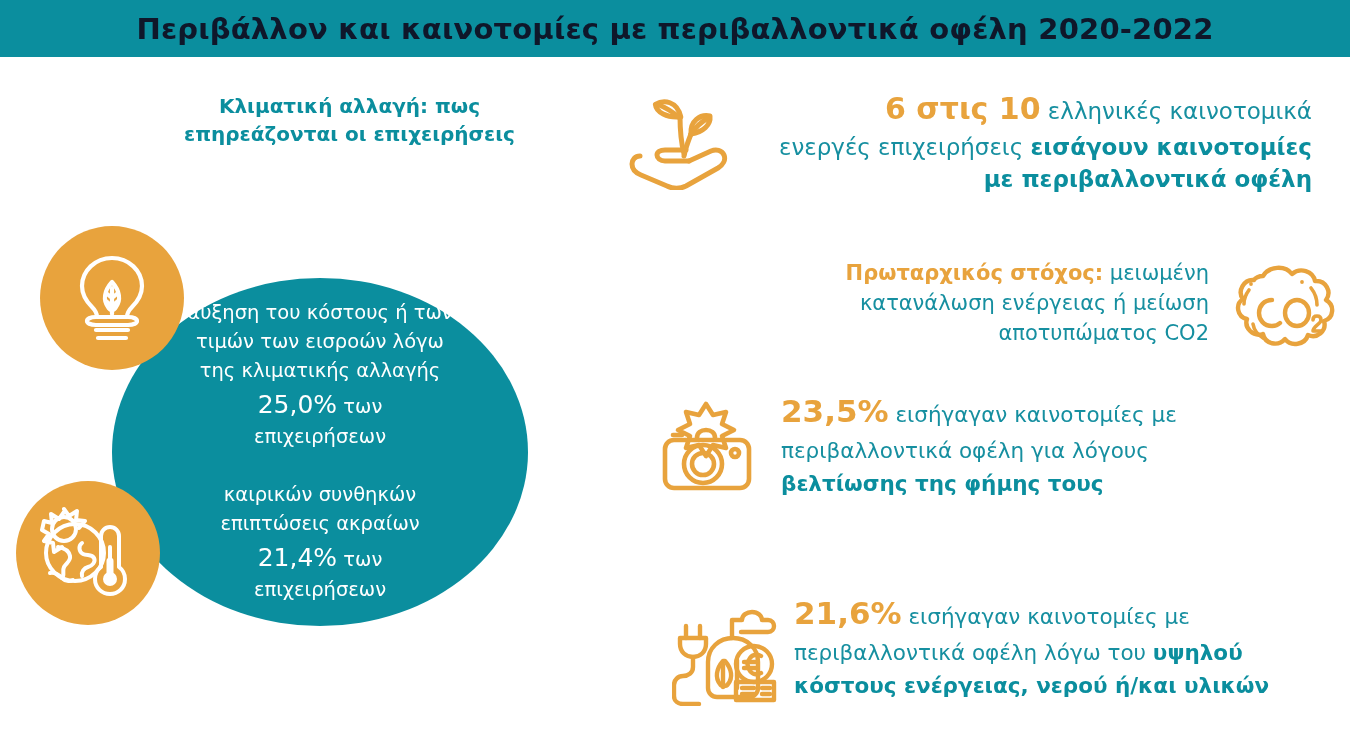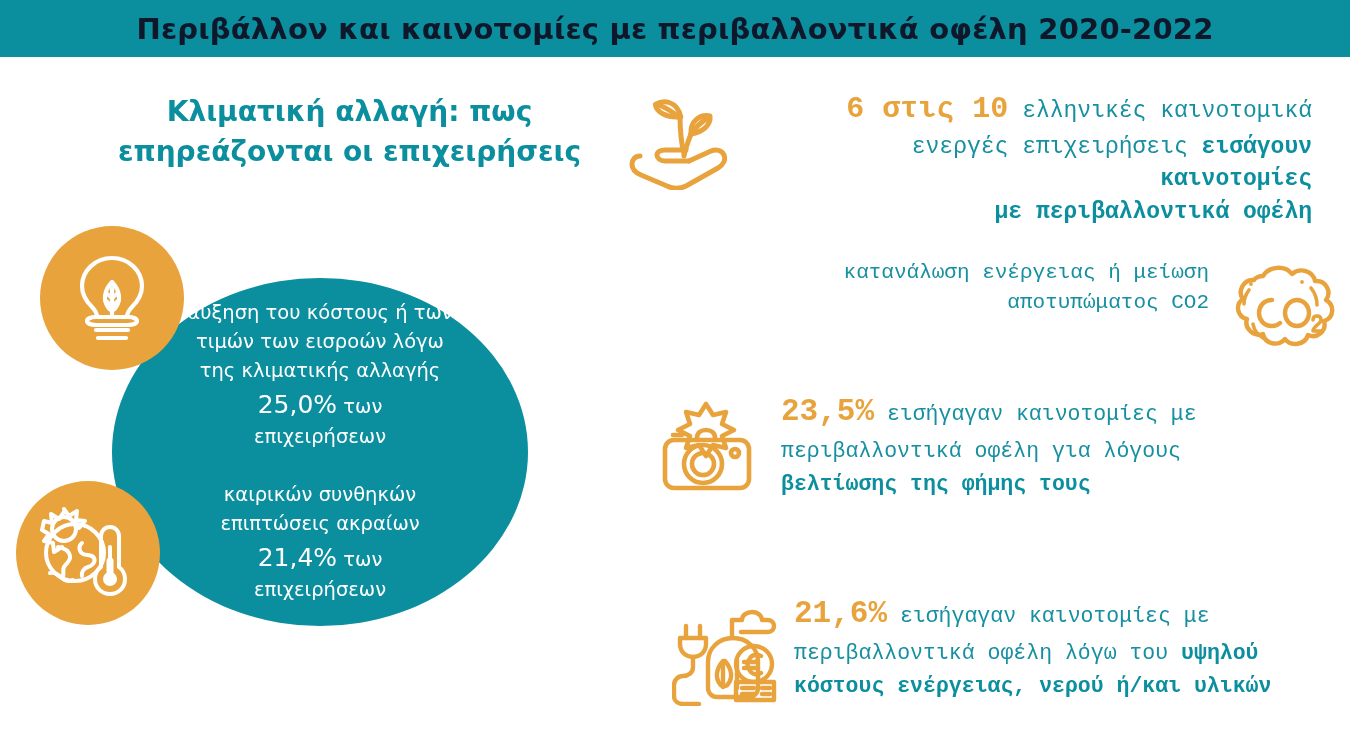--- a/index.html
+++ b/index.html
@@ -20,21 +20,21 @@
     display:flex;align-items:center;justify-content:center;
   }
   .header-title{
     color:#0f172a;font-size:29px;font-weight:bold;letter-spacing:.2px;
     white-space:nowrap;
   }
 
   
   .left-heading{
     position:absolute;left:62px;top:92px;width:575px;
-    text-align:center;color:#0B8E9E;font-size:28px;font-weight:bold;
+    text-align:center;color:#0B8E9E;font-size:20px;font-weight:bold;
     line-height:1.42;
   }
 
   .teal-circle{
     position:absolute;left:112px;top:278px;width:416px;height:348px;
     background:#0B8E9E;border-radius:50%;
     display:flex;flex-direction:column;align-items:center;justify-content:center;
     color:#ffffff;text-align:center;
     box-sizing:border-box;padding:4px 58px;
   }
@@ -46,21 +46,21 @@
   .badge{
     position:absolute;border-radius:50%;background:#E8A33D;
     display:flex;align-items:center;justify-content:center;
   }
   .badge-bulb{left:40px;top:226px;width:144px;height:144px;}
   .badge-weather{left:16px;top:481px;width:144px;height:144px;}
 
   
   .stat{position:absolute;display:flex;align-items:flex-start;}
   .stat-icon{flex:0 0 auto;}
-  .stat-text{color:#0B8E9E;font-family:Liberation Mono, monospace;}
+  .stat-text{color:#0B8E9E;}
 
   .orange{color:#E8A33D;font-weight:bold;}
   .teal-bold{color:#0B8E9E;font-weight:bold;}
   .teal-reg{color:#168FA0;font-weight:normal;}
 
   
   .stat-1{left:628px;top:88px;width:690px;}
   .stat-1 .stat-icon{margin-right:6px;margin-top:6px;}
   .stat-1 .stat-text{
     width:560px;text-align:right;font-size:23px;line-height:1.42;
@@ -176,20 +176,21 @@
     </div>
     <div class="stat-text">
       <div><span class="orange big">6 στις 10</span><span class="teal-reg"> ελληνικές καινοτομικά</span></div>
       <div><span class="teal-reg">ενεργές  επιχειρήσεις </span><span class="teal-bold">εισάγουν καινοτομίες</span></div>
       <div class="teal-bold">με περιβαλλοντικά οφέλη</div>
     </div>
   </div>
 
   <div class="stat stat-2">
     <div class="stat-text">
+      <div><span class="orange">Πρωταρχικός στόχος:</span><span class="teal-reg"> μειωμένη</span></div>
       <div class="teal-reg">κατανάλωση ενέργειας ή μείωση</div>
       <div class="teal-reg">αποτυπώματος CO2</div>
     </div>
     <div class="stat-icon">
       <svg width="108" height="100" viewBox="0 0 108 100">
         <g fill="none" stroke="#E8A33D" stroke-width="4.4" stroke-linecap="round" stroke-linejoin="round">
 
           <path d="M36 14 c6 -10 22 -11 29 -2 c8 -7 21 -3 23 7 c11 -1 17 11 11 19 c9 5 8 18 -2 21 c3 10 -7 18 -16 14 c-3 10 -17 12 -23 4 c-7 8 -20 5 -22 -5 c-10 3 -19 -6 -16 -15 c-10 -2 -12 -15 -4 -20 c-6 -8 1 -20 11 -19 c1 -2 5 -4 9 -4 Z"></path>
 
           <path d="M22 28 c-3 4 -5 9 -5 14" stroke-width="3.6"></path>

